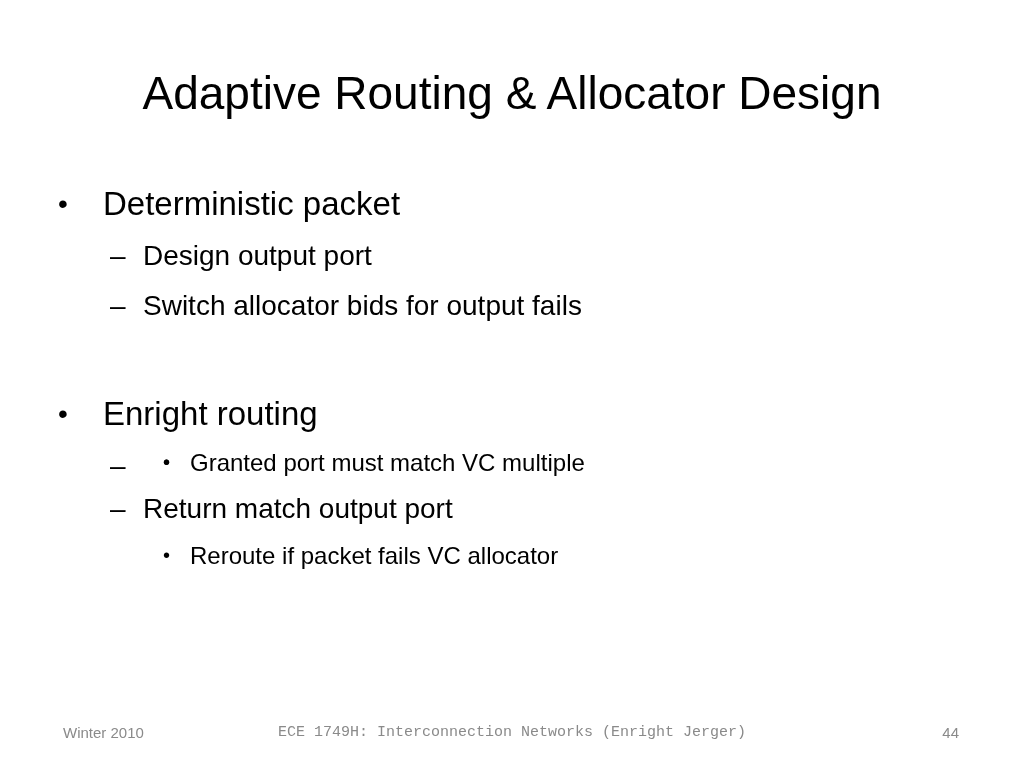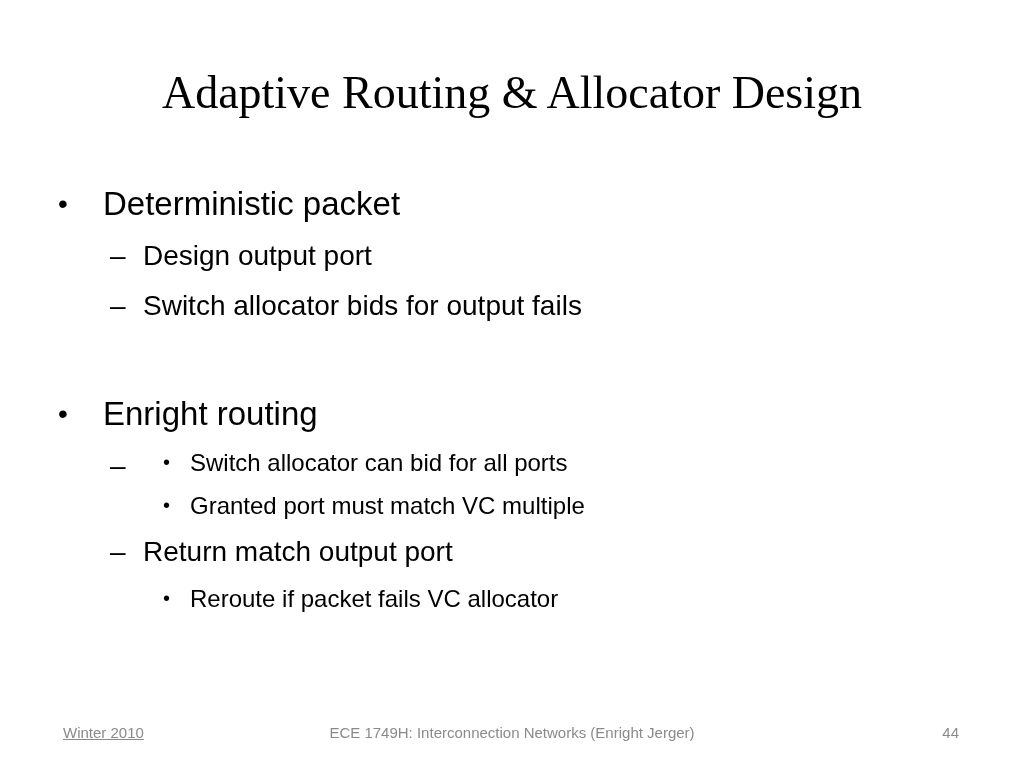--- a/index.html
+++ b/index.html
@@ -20,21 +20,20 @@
     position: absolute;
     top: 66px;
     left: 0;
     width: 1024px;
     text-align: center;
     font-size: 46px;
     font-weight: 400;
     letter-spacing: 0px;
     color: #000000;
     white-space: nowrap;
-    font-family: Liberation Serif, serif;
   }
   .bullet-list {
     position: absolute;
     top: 176px;
     left: 0;
     width: 1024px;
   }
   .row {
     position: relative;
     white-space: nowrap;
@@ -57,49 +56,49 @@
     left: 0;
     width: 1024px;
     height: 28px;
     font-size: 15px;
     color: #8a8a8a;
   }
   .footer-left {
     position: absolute;
     left: 63px;
     top: 4px;
-    text-decoration: underline;
   }
   .footer-center {
     position: absolute;
     left: 0;
     width: 1024px;
     text-align: center;
     top: 4px;
+    font-family: Liberation Mono, monospace;
   }
   .footer-right {
     position: absolute;
     right: 65px;
     top: 4px;
   }
 </style>
 </head>
 <body style="background: rgb(255, 255, 255);">
 
 <div class="slide" style="background: rgb(255, 255, 255);">
   <div class="title" style="color: rgb(0, 0, 0);">Adaptive Routing &amp; Allocator Design</div>
 
   <div class="bullet-list" style="color: rgb(0, 0, 0);">
       <div class="row l1"><span class="marker">•</span><span class="text">Deterministic packet</span></div>
       <div class="row l2"><span class="marker">–</span><span class="text">Design output port</span></div>
       <div class="row l2"><span class="marker">–</span><span class="text">Switch allocator bids for output fails</span></div>
       <div class="gap"></div>
       <div class="row l1"><span class="marker">•</span><span class="text">Enright routing</span></div>
       <div class="row l2"><span class="marker">–</span></div>
-      <div class="row l3"><span class="marker">•</span><span class="text">Switch allocator can bid for all ports</span></div>
+      <div class="row l3"><span class="marker">•</span></div>
       <div class="row l3"><span class="marker">•</span><span class="text">Granted port must match VC multiple</span></div>
       <div class="row l2"><span class="marker">–</span><span class="text">Return match output port</span></div>
       <div class="row l3"><span class="marker">•</span><span class="text">Reroute if packet fails VC allocator</span></div>
     </div>
 
   <div class="footer" style="color: rgb(138, 138, 138);">
     <span class="footer-left">Winter 2010</span>
     <span class="footer-center">ECE 1749H: Interconnection Networks (Enright Jerger)</span>
     <span class="footer-right">44</span>
   </div>

